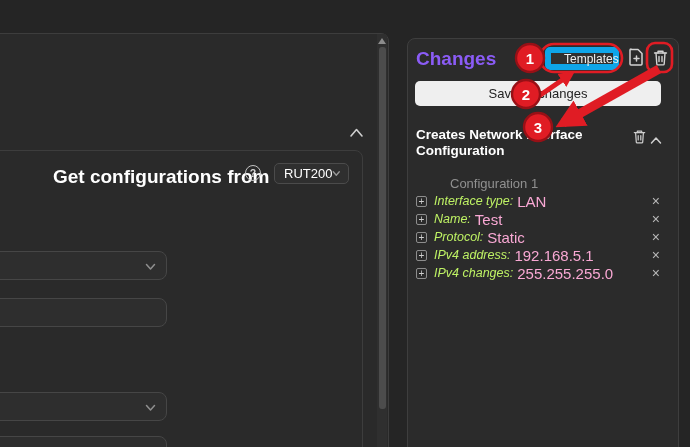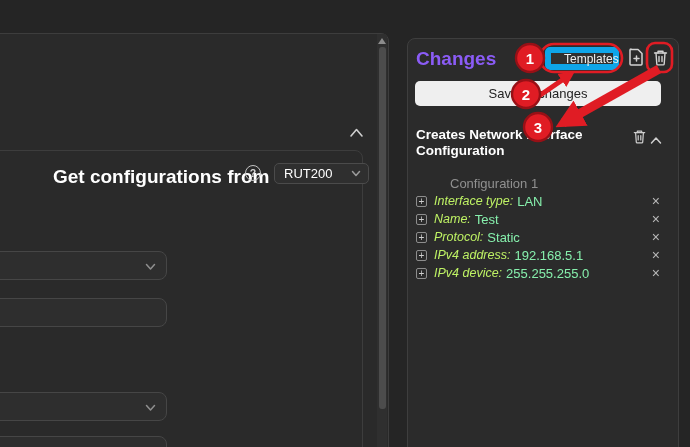--- a/index.html
+++ b/index.html
@@ -24,21 +24,21 @@
     position:absolute; left:-12px; top:150px; width:375px; height:320px;
     border:1px solid #3d3d3d; border-radius:0 8px 0 0; background:transparent;
   }
   .device-label { position:absolute; left:53px; top:166px; font-size:19px; font-weight:600; color:#ffffff; }
   .help-circle {
     position:absolute; left:245px; top:165px; width:16px; height:16px;
     border:1.5px solid #c3c3c3; border-radius:50%; color:#d8d8d8;
     font-size:10.5px; font-weight:700; display:flex; align-items:center; justify-content:center;
   }
   .device-select {
-    position:absolute; left:274px; top:163px; width:95px; height:21px;
+    position:absolute; left:274px; top:163px; width:75px; height:21px;
     background:#2f2f2f; border:1px solid #4b4b4b; border-radius:5px;
     display:flex; align-items:center; padding:0 7px 0 9px; cursor:pointer;
   }
   .device-select .val { font-size:13px; color:#fff; flex:1; }
   .field {
     position:absolute; left:-12px; width:179px; height:29px;
     background:#2e2e2e; border:1px solid #464646; border-radius:8px;
   }
   .field .chev { position:absolute; right:10px; top:11px; }
   
@@ -69,21 +69,21 @@
   .section-trash { position:absolute; left:633px; top:129px; width:14px; height:16px; cursor:pointer; }
   .section-collapse { position:absolute; left:650px; top:131px; width:13px; height:10px; cursor:pointer; }
   .config-subtitle { position:absolute; left:416px; top:176px; font-size:13px; color:#909090;margin-left:34px; }
   .cfg-row { position:absolute; left:416px; width:247px; height:16px; display:flex; align-items:center; }
   .plus-box {
     width:11px; height:11px; border:1px solid #8d8d8d; border-radius:2px;
     color:#cfcfcf; font-size:10px; line-height:9px; text-align:center;
     margin-right:7px; flex:none; cursor:pointer;
   }
   .cfg-row .lab { font-style:italic; font-size:12.5px; color:#bef264; white-space:nowrap; }
-  .cfg-row .val { font-size:13px; color:#86efac; margin-left:4px; white-space:nowrap; }
+  .cfg-row .val { font-size:15px; color:#f9a8d4; margin-left:4px; white-space:nowrap; }
   .cfg-row .rm { position:absolute; right:3px; top:0; font-size:14px; line-height:16px; color:#b9b9b9; cursor:pointer; }
   
   .anno { position:absolute; left:0; top:0; width:690px; height:447px; pointer-events:none; z-index:50; }
   .anno text { font-family:"Liberation Sans", sans-serif; font-weight:700; font-size:15px; fill:#fff; }
 </style>
 </head>
 <body>
 
 <div class="left-container">
   <div class="scroll-track" style="position:absolute; left:389px; top:1px;"></div>
@@ -199,21 +199,21 @@
   <span class="rm">×</span>
 </div>
 <div class="cfg-row" style="top:247px;">
   <span class="plus-box">+</span>
   <span class="lab">IPv4 address:</span>
   <span class="val">192.168.5.1</span>
   <span class="rm">×</span>
 </div>
 <div class="cfg-row" style="top:265px;">
   <span class="plus-box">+</span>
-  <span class="lab">IPv4 device:</span>
+  <span class="lab">IPv4 changes:</span>
   <span class="val">255.255.255.0</span>
   <span class="rm">×</span>
 </div>
 
 <svg class="anno" viewBox="0 0 690 447">
   <defs>
     <marker id="ah" viewBox="0 0 10 10" refX="7" refY="5" markerWidth="3.2" markerHeight="3.2" orient="auto">
       <path d="M0 0L10 5L0 10z" fill="#e01c24"></path>
     </marker>
   </defs>

